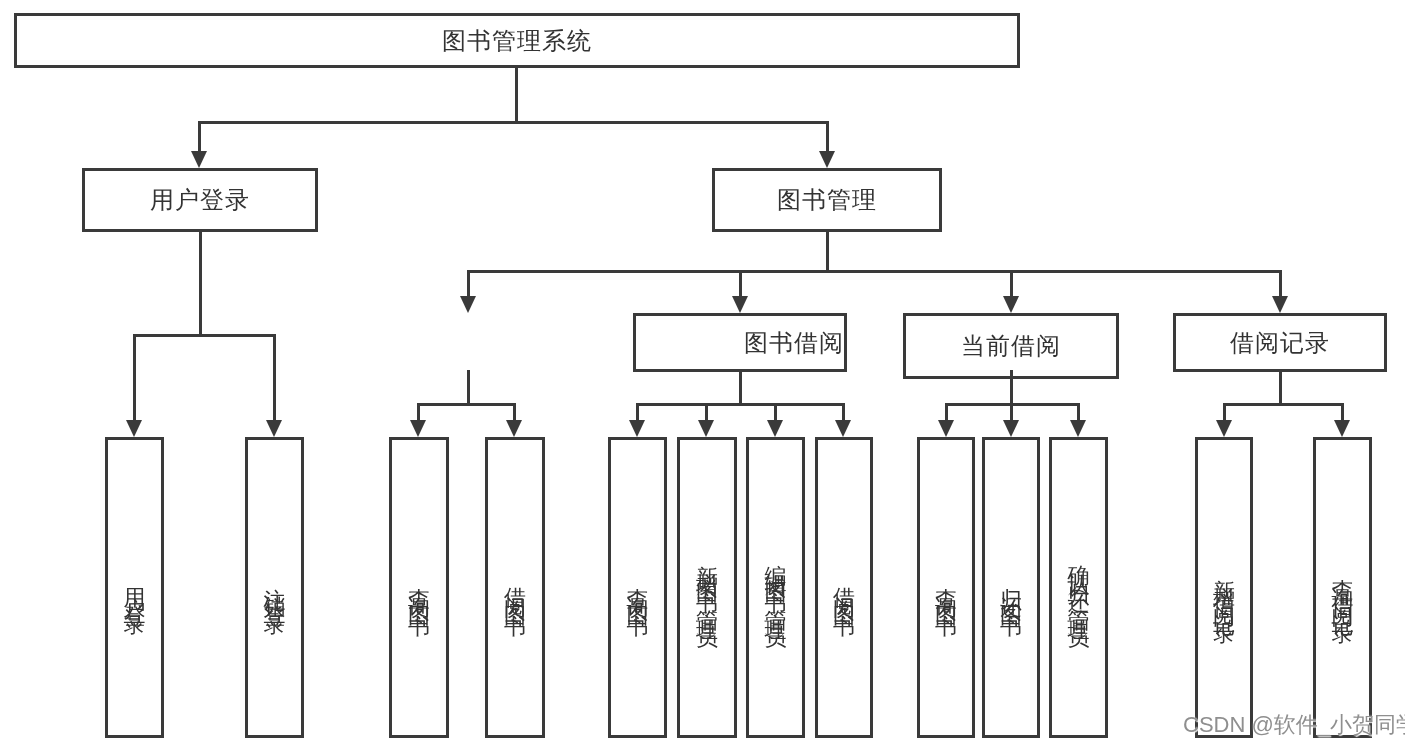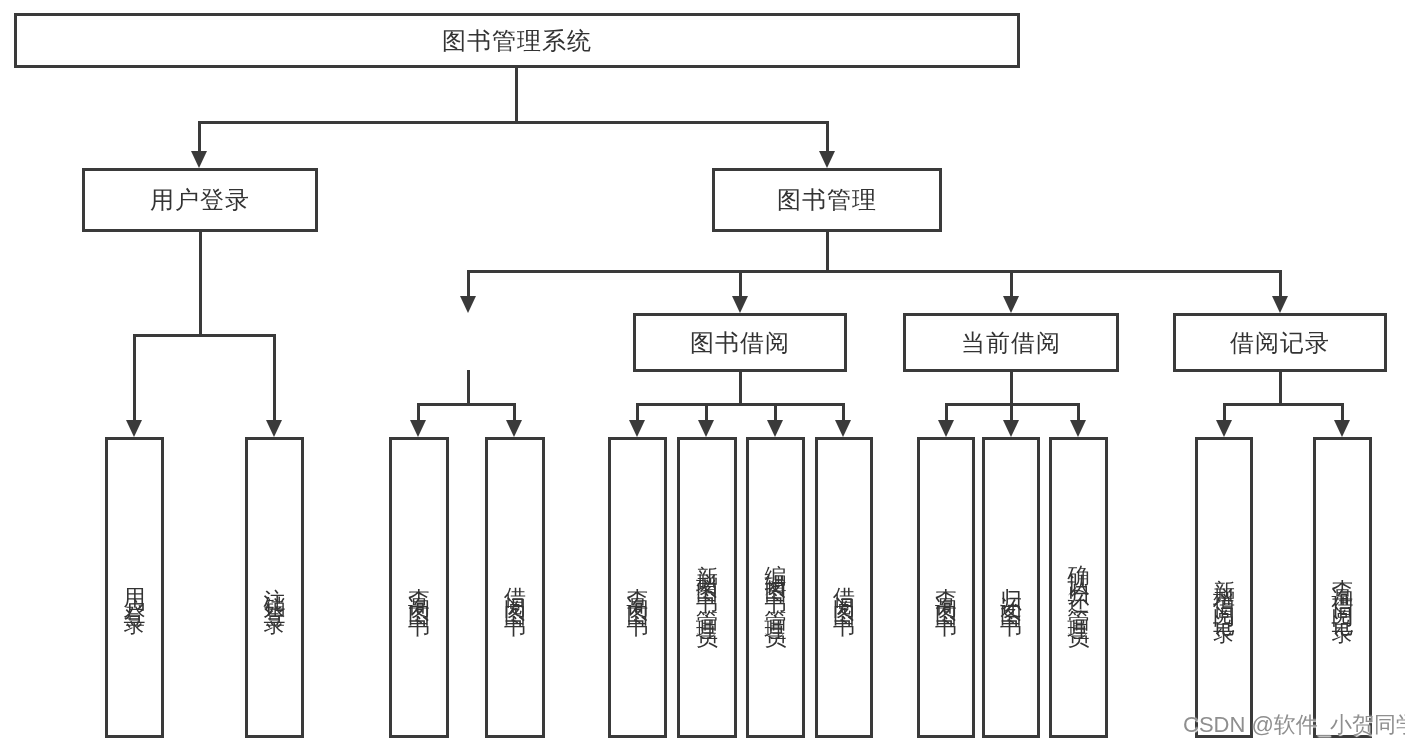--- a/index.html
+++ b/index.html
@@ -71,24 +71,24 @@
   <div class="hl" style="left:468px;top:270px;width:813px;"></div>
   <div class="vl" style="left:467px;top:270px;height:30px;"></div>
   <div class="vl" style="left:739px;top:270px;height:30px;"></div>
   <div class="vl" style="left:1010px;top:270px;height:30px;"></div>
   <div class="vl" style="left:1279px;top:270px;height:30px;"></div>
   <div class="ar" style="left:460px;top:296px;"></div>
   <div class="ar" style="left:732px;top:296px;"></div>
   <div class="ar" style="left:1003px;top:296px;"></div>
   <div class="ar" style="left:1272px;top:296px;"></div>
 
-  <div class="node hnode" style="left:633px;top:313px;width:214px;height:59px;">
+  <div class="node hnode" style="left:633px;top:313px;width:214px;height:59px;justify-content:flex-end;">
     <span>图书借阅</span>
   </div>
-  <div class="node hnode" style="left:903px;top:313px;width:216px;height:59px;">
+  <div class="node hnode" style="left:903px;top:313px;width:216px;height:66px;">
     <span>当前借阅</span>
   </div>
   <div class="node hnode" style="left:1173px;top:313px;width:214px;height:59px;">
     <span>借阅记录</span>
   </div>
 
   <div class="vl" style="left:467px;top:370px;height:36px;"></div>
   <div class="hl" style="left:418px;top:403px;width:98px;"></div>
   <div class="vl" style="left:417px;top:403px;height:19px;"></div>
   <div class="vl" style="left:513px;top:403px;height:19px;"></div>

